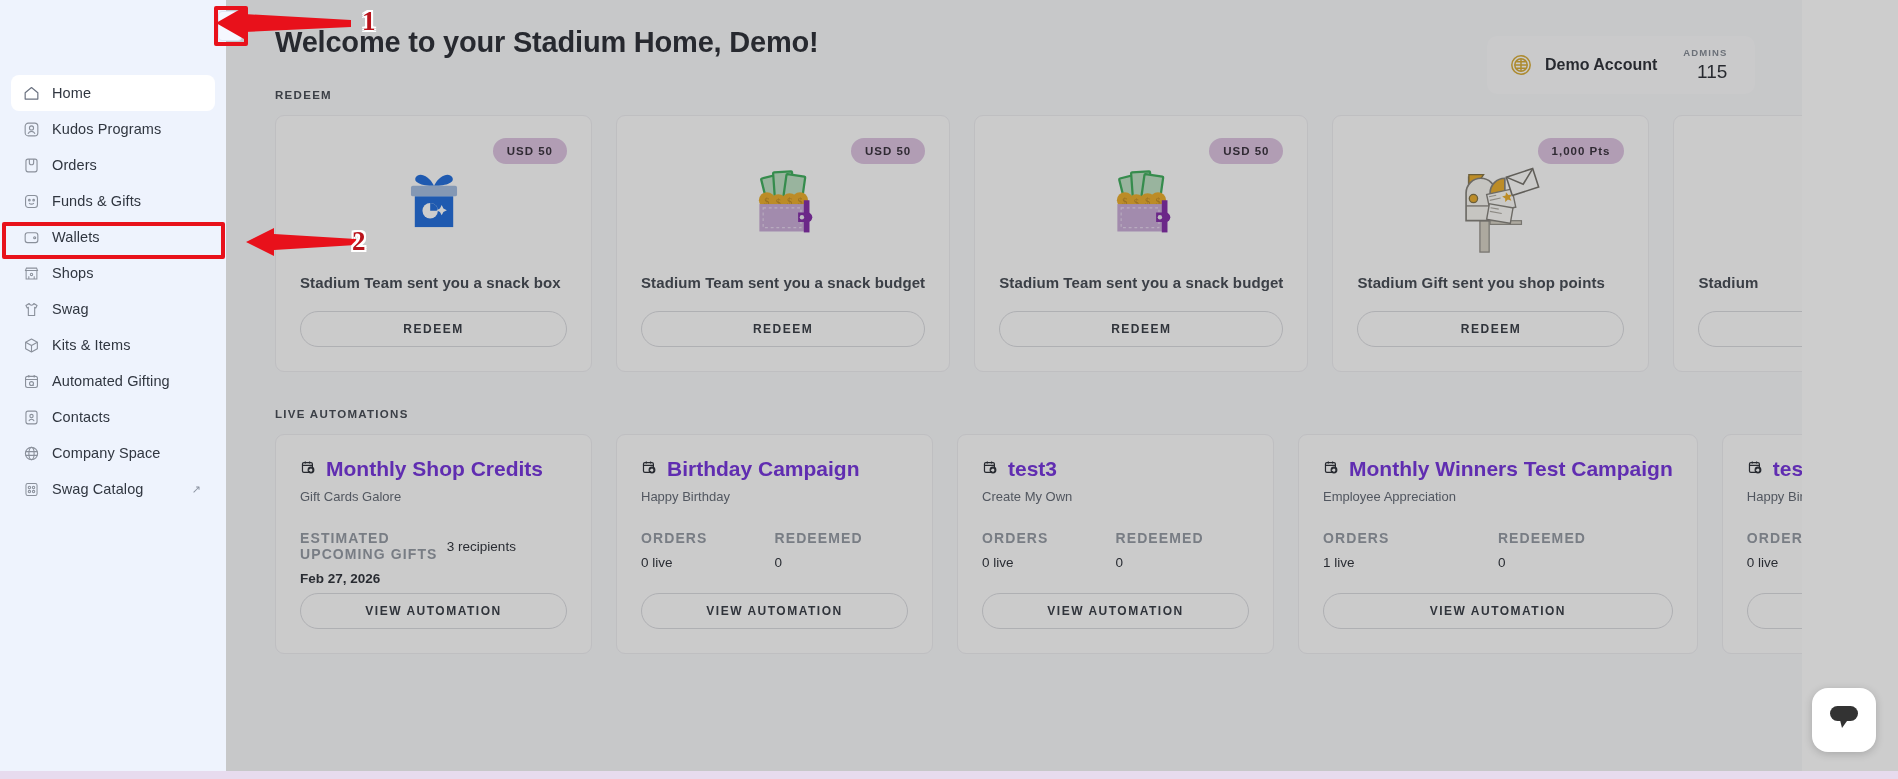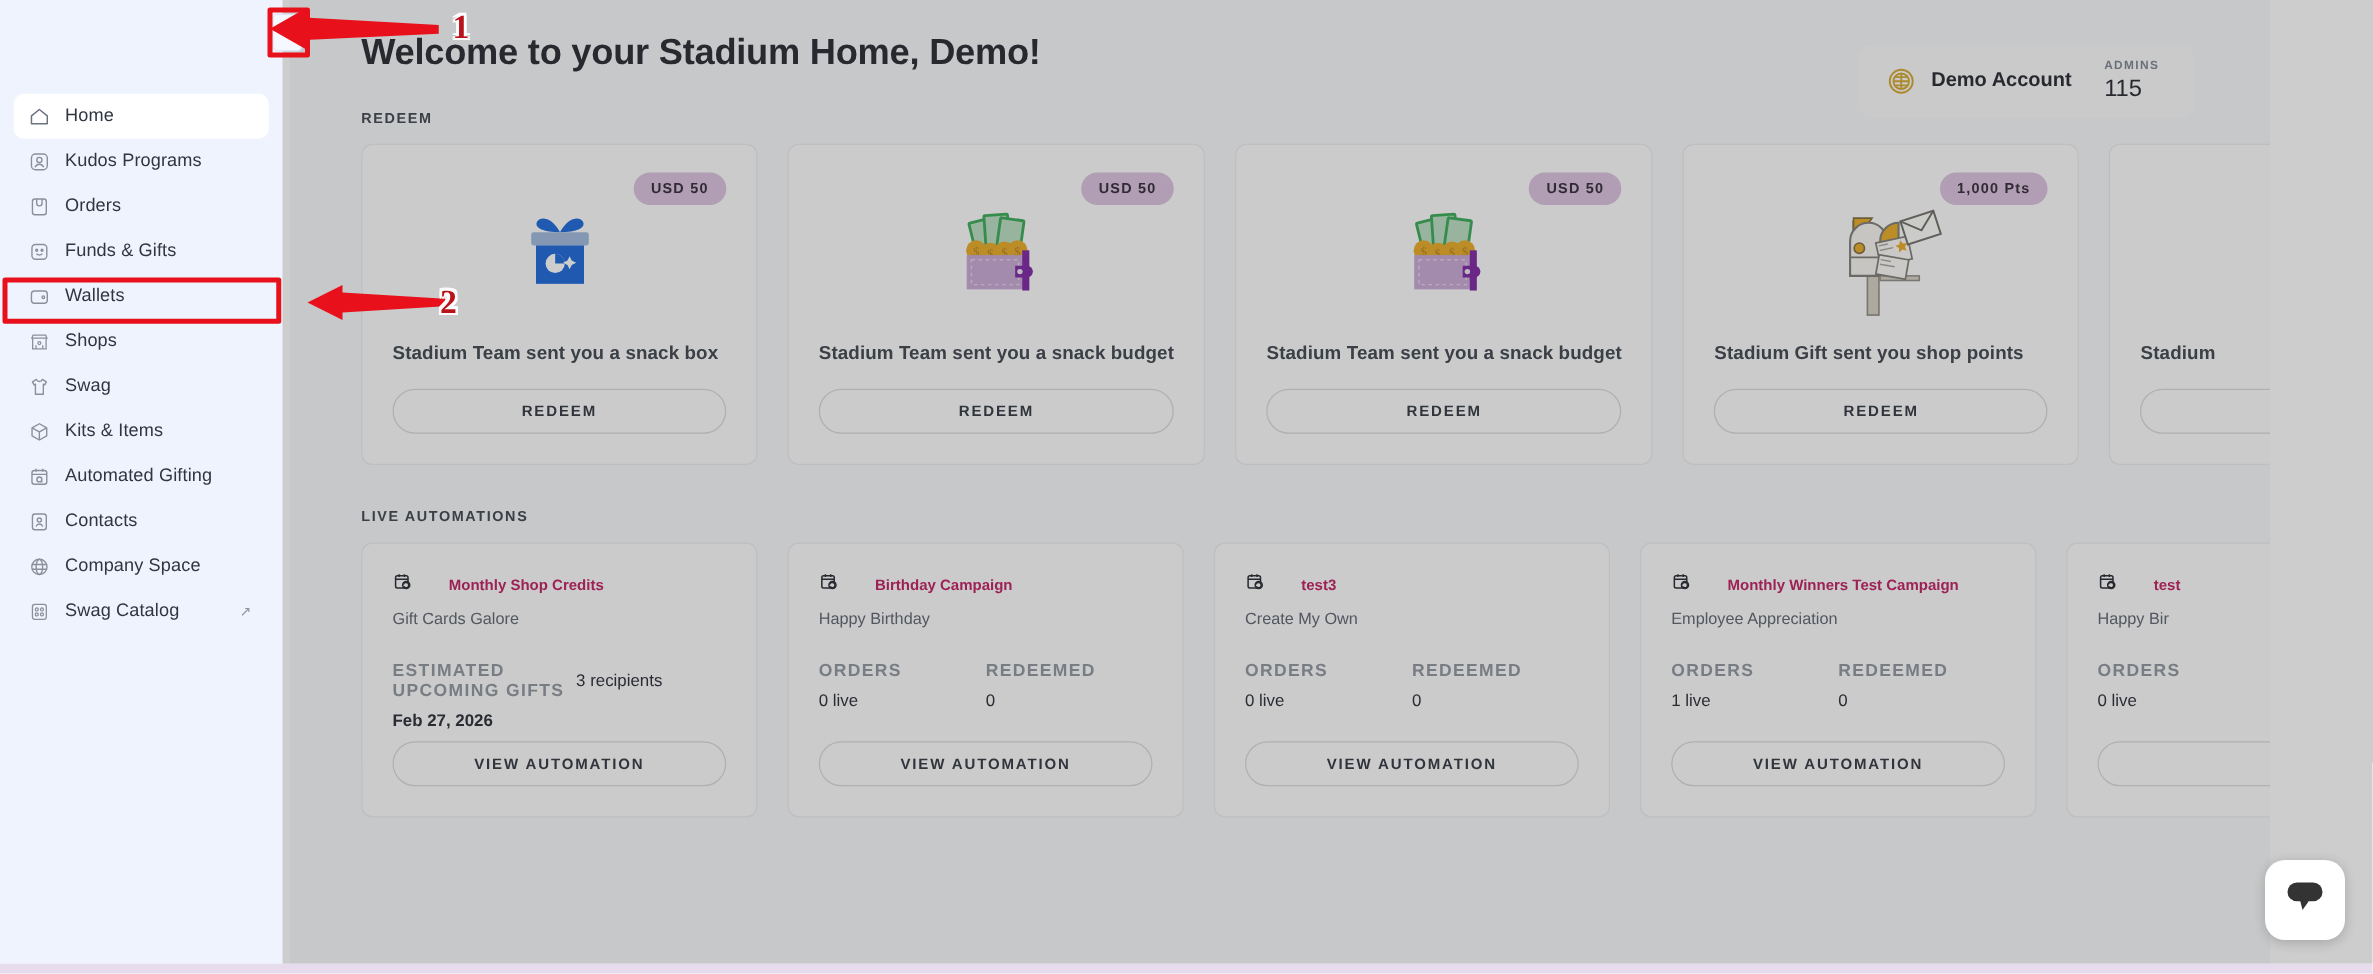--- a/index.html
+++ b/index.html
@@ -59,21 +59,21 @@
     border: 1px solid #dfe6f5;
     border-radius: 4px;
     display: flex; align-items: center; justify-content: center;
     color: #5c6370; font-size: 12px;
     z-index: 30;
     cursor: pointer;
   }
 
   
   .main {
-    position: absolute; left: 232px; top: 0;
+    position: absolute; left: 218px; top: 0;
     width: 1584px; height: 771px;
     background: #f7f8fa;
     overflow: hidden;
   }
   
   .dim {
     position: absolute; left: 226px; top: 0;
     width: 1672px; height: 771px;
     background: rgba(60,60,60,0.26);
     z-index: 12;
@@ -106,21 +106,21 @@
     background: #fbfbfc;
     border-radius: 10px;
     display: flex; align-items: center;
     padding: 0 20px 0 22px;
     gap: 26px;
     z-index: 8;
   }
   .acct-left { display:flex; align-items:center; gap:12px; }
   .acct-coin { width:24px; height:24px; }
   .acct-name { font-size: 16px; font-weight: bold; color:#1f232b; }
-  .acct-right { text-align: left; line-height:1.15; }
+  .acct-right { text-align: right; line-height:1.15; }
   .acct-right .lbl { font-size: 9.5px; letter-spacing:1.1px; color:#7b828d; font-weight:600;}
   .acct-right .val { font-size: 19px; color:#1f232b; margin-top:2px;}
 
   
   .row { display: flex; gap: 24px; }
   .card {
     background: #fcfcfd;
     border: 1px solid #ececef;
     border-radius: 9px;
     flex: 0 0 317px;
@@ -170,21 +170,21 @@
   .acard {
     background: #fcfcfd;
     border: 1px solid #ececef;
     border-radius: 9px;
     flex: 0 0 317px;
     height: 220px;
     position: relative;
     padding: 22px 24px;
   }
   .acard-head { display:flex; align-items:center; gap:9px; }
-  .acard-title { font-size: 12px; font-weight: bold; color:#be185d; white-space:nowrap;margin-left:19px; }
+  .acard-title { font-size: 21px; font-weight: bold; color:#6d28d9; white-space:nowrap; }
   .acard-sub { font-size: 13px; color:#5a616c; margin-top: 8px; }
   .acard-stats { display:flex; margin-top: 26px; }
   .stat { flex: 0 0 50%; }
   .stat.wide { flex: 0 0 55%; }
   .stat-lbl { font-size: 14px; font-weight: bold; letter-spacing: 1.1px; color:#8d939d; }
   .stat-val { font-size: 13.5px; color:#23272f; margin-top: 9px; white-space: nowrap; }
   .stat-val.bold { font-weight: bold; }
 
   
   .chat-fab {

